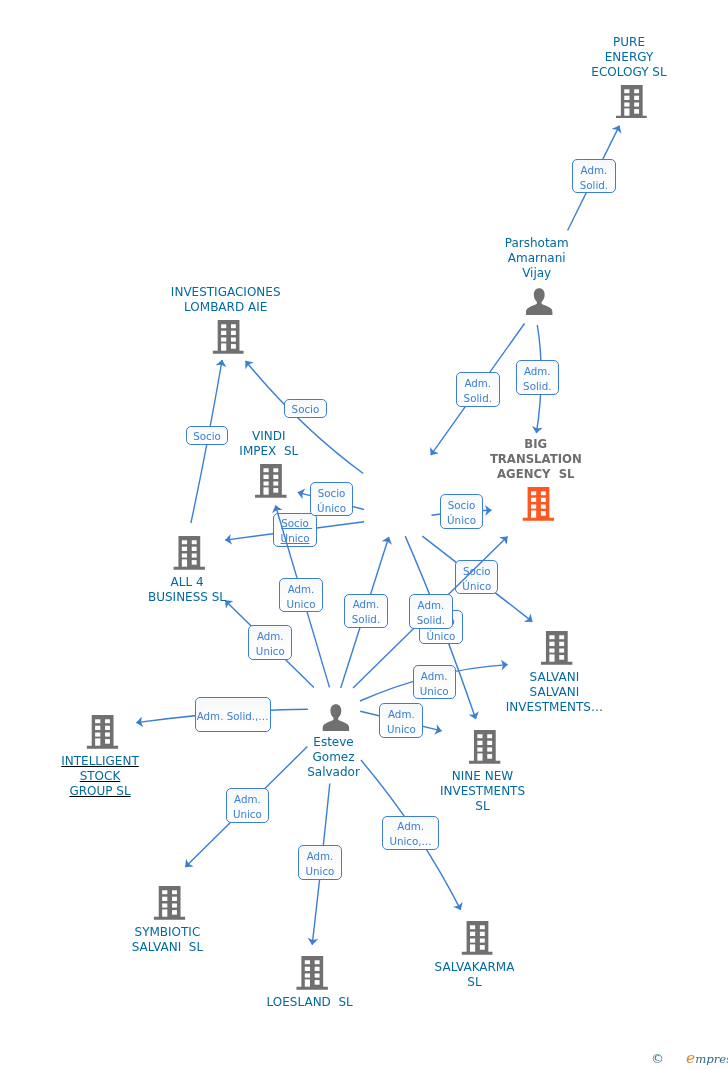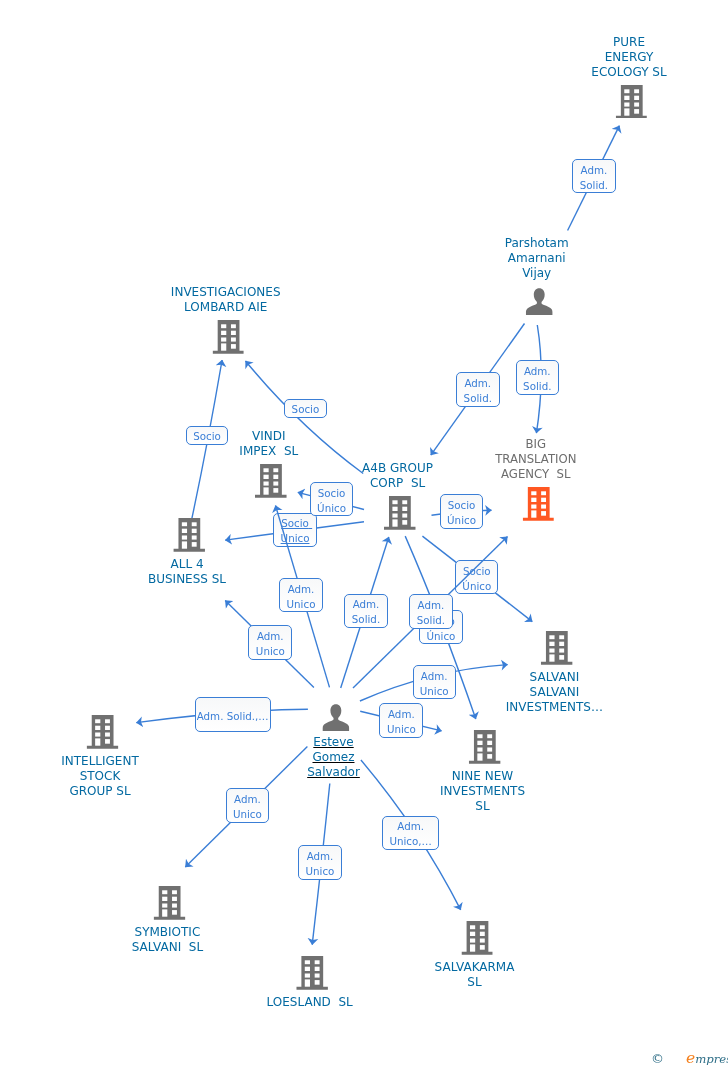--- a/index.html
+++ b/index.html
@@ -8,21 +8,21 @@
 body{width:728px;height:1070px;overflow:hidden;
   font-family:"Liberation Sans",sans-serif;-webkit-font-smoothing:antialiased;}
 #stage{position:relative;width:728px;height:1070px;background:#ffffff;}
 .edgelayer{position:absolute;left:0;top:0;width:728px;height:1070px;overflow:visible;pointer-events:none;}
 .node{position:absolute;transform:translateX(-50%);text-align:center;white-space:nowrap;}
 .node .ico{display:block;line-height:0;text-align:center;transform:translateX(2.4px);}
 .node.above .ico{margin-top:5px;}
 .node .ico.person{transform:translate(2.7px,2px);}
 .node.below .ico{margin-bottom:5.5px;}
 .node .lbl{display:block;font-family:"DejaVu Sans",sans-serif;font-size:12.0px;line-height:15px;color:#0369a1;white-space:pre;}
-.node.hl .lbl{font-weight:normal;color:#6d6d6d;font-size:11.7px;}
+.node.hl .lbl{font-weight:bold;color:#6d6d6d;font-size:11.7px;}
 .elabel{position:absolute;box-sizing:border-box;border:1.3px solid #3a7ed6;border-radius:5px;padding-top:3px;
   background:linear-gradient(180deg,#f7f8f9 0%,#ffffff 100%);
   display:flex;flex-direction:column;justify-content:center;align-items:flex-start;
   color:#3a7ed6;font-family:"DejaVu Sans",sans-serif;font-size:10.3px;line-height:15px;}
 .elabel .etext{display:block;text-align:center;white-space:pre-wrap;width:100%;}
 #watermark{position:absolute;left:651px;top:1051px;display:flex;align-items:baseline;}
 #watermark .cmark{font-size:13px;color:#2E6E87;line-height:1;font-family:"DejaVu Sans",sans-serif;}
 #watermark .brand{margin-left:22px;font-family:"DejaVu Serif",serif;font-style:italic;font-size:11.7px;line-height:1;letter-spacing:0px;}
 #watermark .b1{color:#F58220;font-size:15.5px;}
 #watermark .b2{color:#2E6E87;}
@@ -110,56 +110,39 @@
             <rect x="18.4" y="4.3" width="4.9" height="3.9"></rect>
             <rect x="8.5" y="10.7" width="5.2" height="4.3"></rect>
             <rect x="18.4" y="10.7" width="4.9" height="4.3"></rect>
             <rect x="8.5" y="17.5" width="5.2" height="4.1"></rect>
             <rect x="18.4" y="17.5" width="4.9" height="4.1"></rect>
             <rect x="8.5" y="23.4" width="5.2" height="7.3"></rect>
             <rect x="18.4" y="24.1" width="4.9" height="4.6"></rect>
           </g>
         </svg></span>
 </div>
-<div class="node above" style="left:397.6px;top:461.0px;">
-  <span class="lbl">A4B GROUP</span>
-  <span class="lbl">CORP  SL</span>
-  <span class="ico"><svg viewBox="0 0 31.6 33.7" width="31.6" height="33.7" aria-hidden="true">
-          <path d="M5.1 0 H26.9 V30.7 H5.1 Z M0 30.7 H31.6 V33.7 H0 Z" fill="#707070"></path>
-          <g fill="#fff">
-            <rect x="8.5" y="4.3" width="5.2" height="3.9"></rect>
-            <rect x="18.4" y="4.3" width="4.9" height="3.9"></rect>
-            <rect x="8.5" y="10.7" width="5.2" height="4.3"></rect>
-            <rect x="18.4" y="10.7" width="4.9" height="4.3"></rect>
-            <rect x="8.5" y="17.5" width="5.2" height="4.1"></rect>
-            <rect x="18.4" y="17.5" width="4.9" height="4.1"></rect>
-            <rect x="8.5" y="23.4" width="5.2" height="7.3"></rect>
-            <rect x="18.4" y="24.1" width="4.9" height="4.6"></rect>
-          </g>
-        </svg></span>
-</div>
 <div class="node above hl" style="left:535.8px;top:437.0px;">
   <span class="lbl">BIG</span>
   <span class="lbl">TRANSLATION</span>
   <span class="lbl">AGENCY  SL</span>
   <span class="ico"><svg viewBox="0 0 31.6 33.7" width="31.6" height="33.7" aria-hidden="true">
           <path d="M5.1 0 H26.9 V30.7 H5.1 Z M0 30.7 H31.6 V33.7 H0 Z" fill="#FF5722"></path>
           <g fill="#fff">
             <rect x="8.5" y="4.3" width="5.2" height="3.9"></rect>
             <rect x="18.4" y="4.3" width="4.9" height="3.9"></rect>
             <rect x="8.5" y="10.7" width="5.2" height="4.3"></rect>
             <rect x="18.4" y="10.7" width="4.9" height="4.3"></rect>
             <rect x="8.5" y="17.5" width="5.2" height="4.1"></rect>
             <rect x="18.4" y="17.5" width="4.9" height="4.1"></rect>
             <rect x="8.5" y="23.4" width="5.2" height="7.3"></rect>
             <rect x="18.4" y="24.1" width="4.9" height="4.6"></rect>
           </g>
         </svg></span>
 </div>
-<div class="node below" style="left:187.0px;top:518px;">
+<div class="node below" style="left:187.0px;top:536px;">
   <span class="ico"><svg viewBox="0 0 31.6 33.7" width="31.6" height="33.7" aria-hidden="true">
           <path d="M5.1 0 H26.9 V30.7 H5.1 Z M0 30.7 H31.6 V33.7 H0 Z" fill="#707070"></path>
           <g fill="#fff">
             <rect x="8.5" y="4.3" width="5.2" height="3.9"></rect>
             <rect x="18.4" y="4.3" width="4.9" height="3.9"></rect>
             <rect x="8.5" y="10.7" width="5.2" height="4.3"></rect>
             <rect x="18.4" y="10.7" width="4.9" height="4.3"></rect>
             <rect x="8.5" y="17.5" width="5.2" height="4.1"></rect>
             <rect x="18.4" y="17.5" width="4.9" height="4.1"></rect>
             <rect x="8.5" y="23.4" width="5.2" height="7.3"></rect>
@@ -180,39 +163,39 @@
             <rect x="8.5" y="17.5" width="5.2" height="4.1"></rect>
             <rect x="18.4" y="17.5" width="4.9" height="4.1"></rect>
             <rect x="8.5" y="23.4" width="5.2" height="7.3"></rect>
             <rect x="18.4" y="24.1" width="4.9" height="4.6"></rect>
           </g>
         </svg></span>
   <span class="lbl">SALVANI</span>
   <span class="lbl">SALVANI</span>
   <span class="lbl">INVESTMENTS…</span>
 </div>
-<div class="node below" style="left:100.0px;top:715.0px;">
+<div class="node below" style="left:100.0px;top:715.0px;text-decoration:underline;">
   <span class="ico"><svg viewBox="0 0 31.6 33.7" width="31.6" height="33.7" aria-hidden="true">
           <path d="M5.1 0 H26.9 V30.7 H5.1 Z M0 30.7 H31.6 V33.7 H0 Z" fill="#707070"></path>
           <g fill="#fff">
             <rect x="8.5" y="4.3" width="5.2" height="3.9"></rect>
             <rect x="18.4" y="4.3" width="4.9" height="3.9"></rect>
             <rect x="8.5" y="10.7" width="5.2" height="4.3"></rect>
             <rect x="18.4" y="10.7" width="4.9" height="4.3"></rect>
             <rect x="8.5" y="17.5" width="5.2" height="4.1"></rect>
             <rect x="18.4" y="17.5" width="4.9" height="4.1"></rect>
             <rect x="8.5" y="23.4" width="5.2" height="7.3"></rect>
             <rect x="18.4" y="24.1" width="4.9" height="4.6"></rect>
           </g>
         </svg></span>
   <span class="lbl">INTELLIGENT</span>
   <span class="lbl">STOCK</span>
   <span class="lbl">GROUP SL</span>
 </div>
-<div class="node below" style="left:333.5px;top:702.0px;text-decoration:underline;">
+<div class="node below" style="left:333.5px;top:702.0px;">
   <span class="ico person"><svg viewBox="0 0 27 27.4" width="27" height="27.4" aria-hidden="true">
           <path d="M13.5 0.15 C10.2 0.15 8.05 2.6 8.05 6.6 c0 2.6 0.95 5.05 2.35 6.5 0.55 0.6 0.85 1.1 0.85 1.75 0 0.9 -0.55 1.5 -1.8 1.95 C5.2 18.3 2.2 19.8 1.25 20.9 0.5 21.8 0.15 22.8 0.15 24.1 v3.15 h26.7 v-3.15 c0 -1.3 -0.35 -2.3 -1.1 -3.2 -0.95 -1.1 -3.95 -2.6 -8.2 -4.1 -1.25 -0.45 -1.8 -1.05 -1.8 -1.95 0 -0.65 0.3 -1.15 0.85 -1.75 1.4 -1.45 2.35 -3.9 2.35 -6.5 0 -4 -2.15 -6.45 -5.45 -6.45 z" fill="#707070"></path>
         </svg></span>
   <span class="lbl">Esteve</span>
   <span class="lbl">Gomez</span>
   <span class="lbl">Salvador</span>
 </div>
 <div class="node below" style="left:482.5px;top:730.0px;">
   <span class="ico"><svg viewBox="0 0 31.6 33.7" width="31.6" height="33.7" aria-hidden="true">
           <path d="M5.1 0 H26.9 V30.7 H5.1 Z M0 30.7 H31.6 V33.7 H0 Z" fill="#707070"></path>

